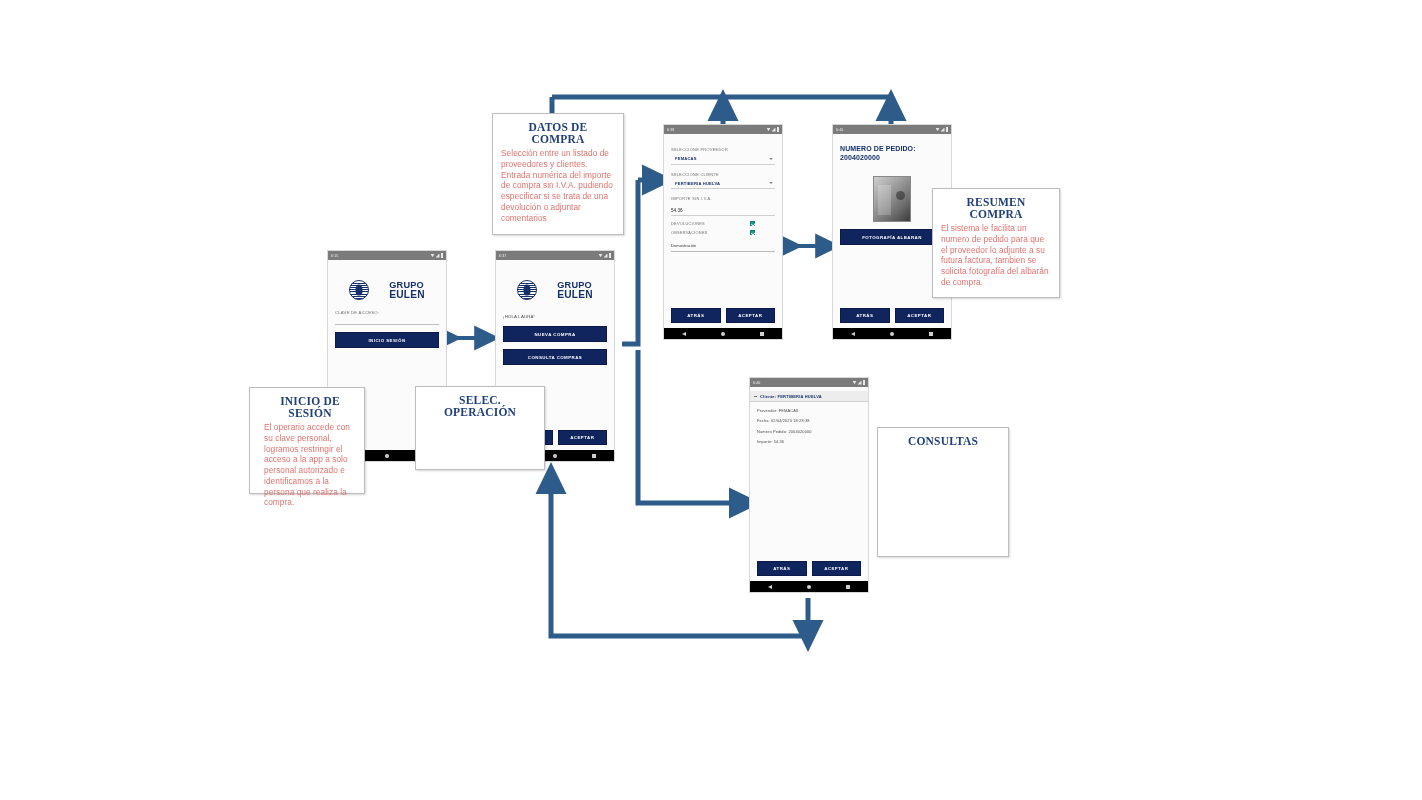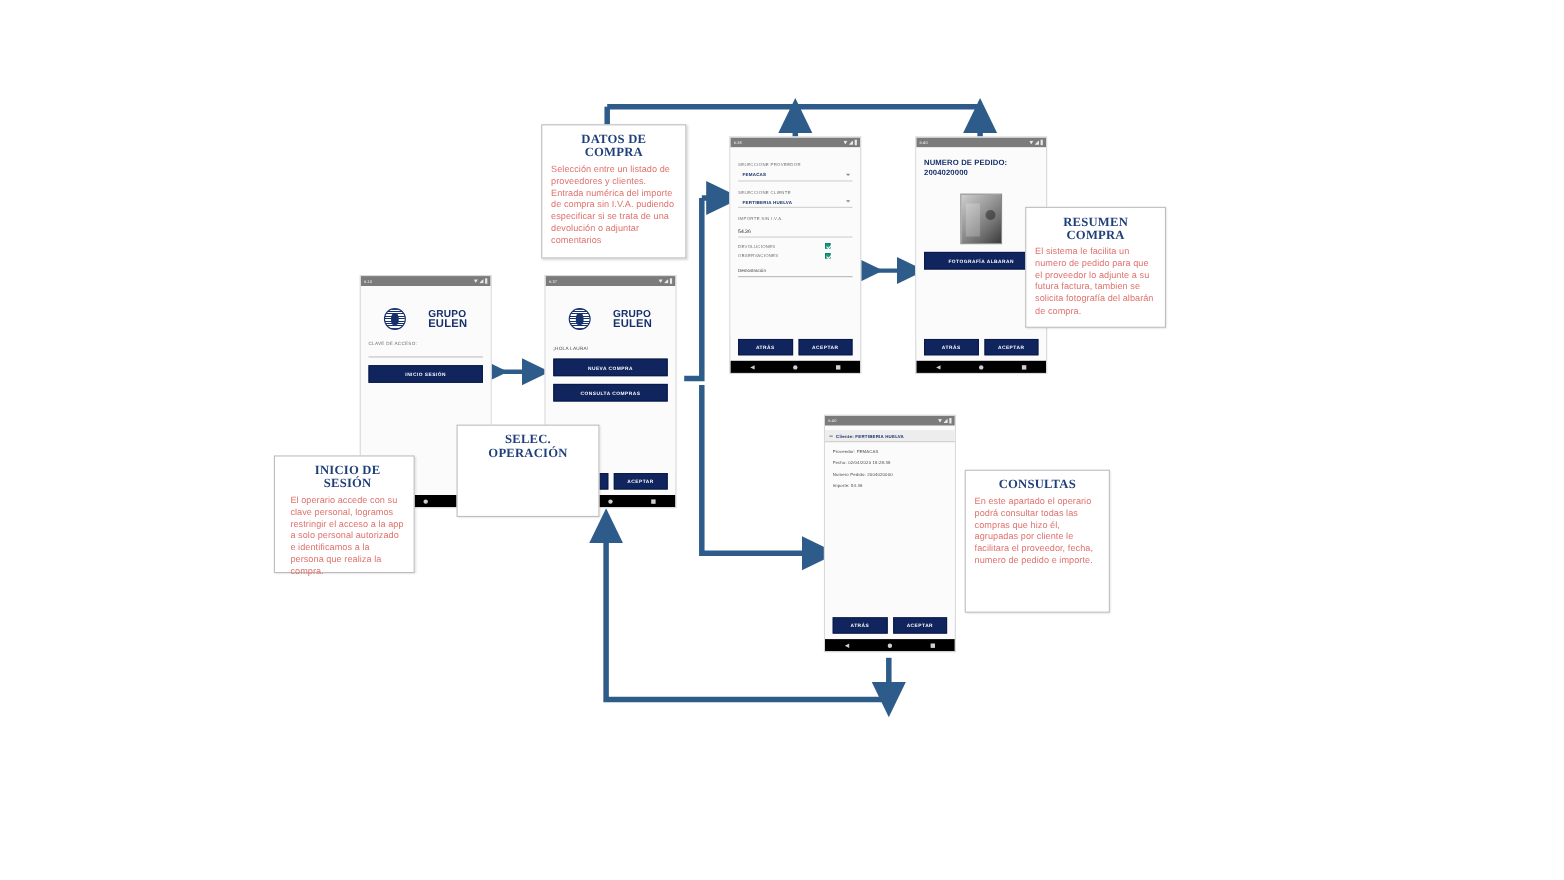--- a/index.html
+++ b/index.html
@@ -329,27 +329,26 @@
   <div class="note" style="left:932px; top:188px; width:128px; height:110px;">
     <h3>RESUMEN COMPRA</h3>
     <p>El sistema le facilita un numero de pedido para que el proveedor lo adjunte a su futura factura, tambien se solicita fotografía del albarán de compra.</p>
   </div>
 
   <div class="note" style="left:492px; top:113px; width:132px; height:122px;">
     <h3>DATOS DE COMPRA</h3>
     <p>Selección entre un listado de proveedores y clientes. Entrada numérica del importe de compra sin I.V.A. pudiendo especificar si se trata de una devolución o adjuntar comentarios</p>
   </div>
 
-  <div class="note" style="left:249px; top:414px; width:128px; height:107px;padding-left:14px;">
+  <div class="note" style="left:249px; top:387px; width:116px; height:107px;padding-left:14px;">
     <h3>INICIO DE SESIÓN</h3>
     <p>El operario accede con su clave personal, logramos restringir el acceso a la app a solo personal autorizado e identificamos a la persona que realiza la compra.</p>
   </div>
 
   <div class="note" style="left:415px; top:386px; width:130px; height:84px;">
     <h3>SELEC. OPERACIÓN</h3>
   </div>
 
   <div class="note" style="left:877px; top:427px; width:132px; height:130px;">
     <h3>CONSULTAS</h3>
-    <p>En este apartado el operario podrá consultar todas las compras que hizo él, agrupadas por cliente le facilitara el proveedor, fecha, numero de pedido e importe.</p>
   </div>
 
 </div>
 
 </body></html>

